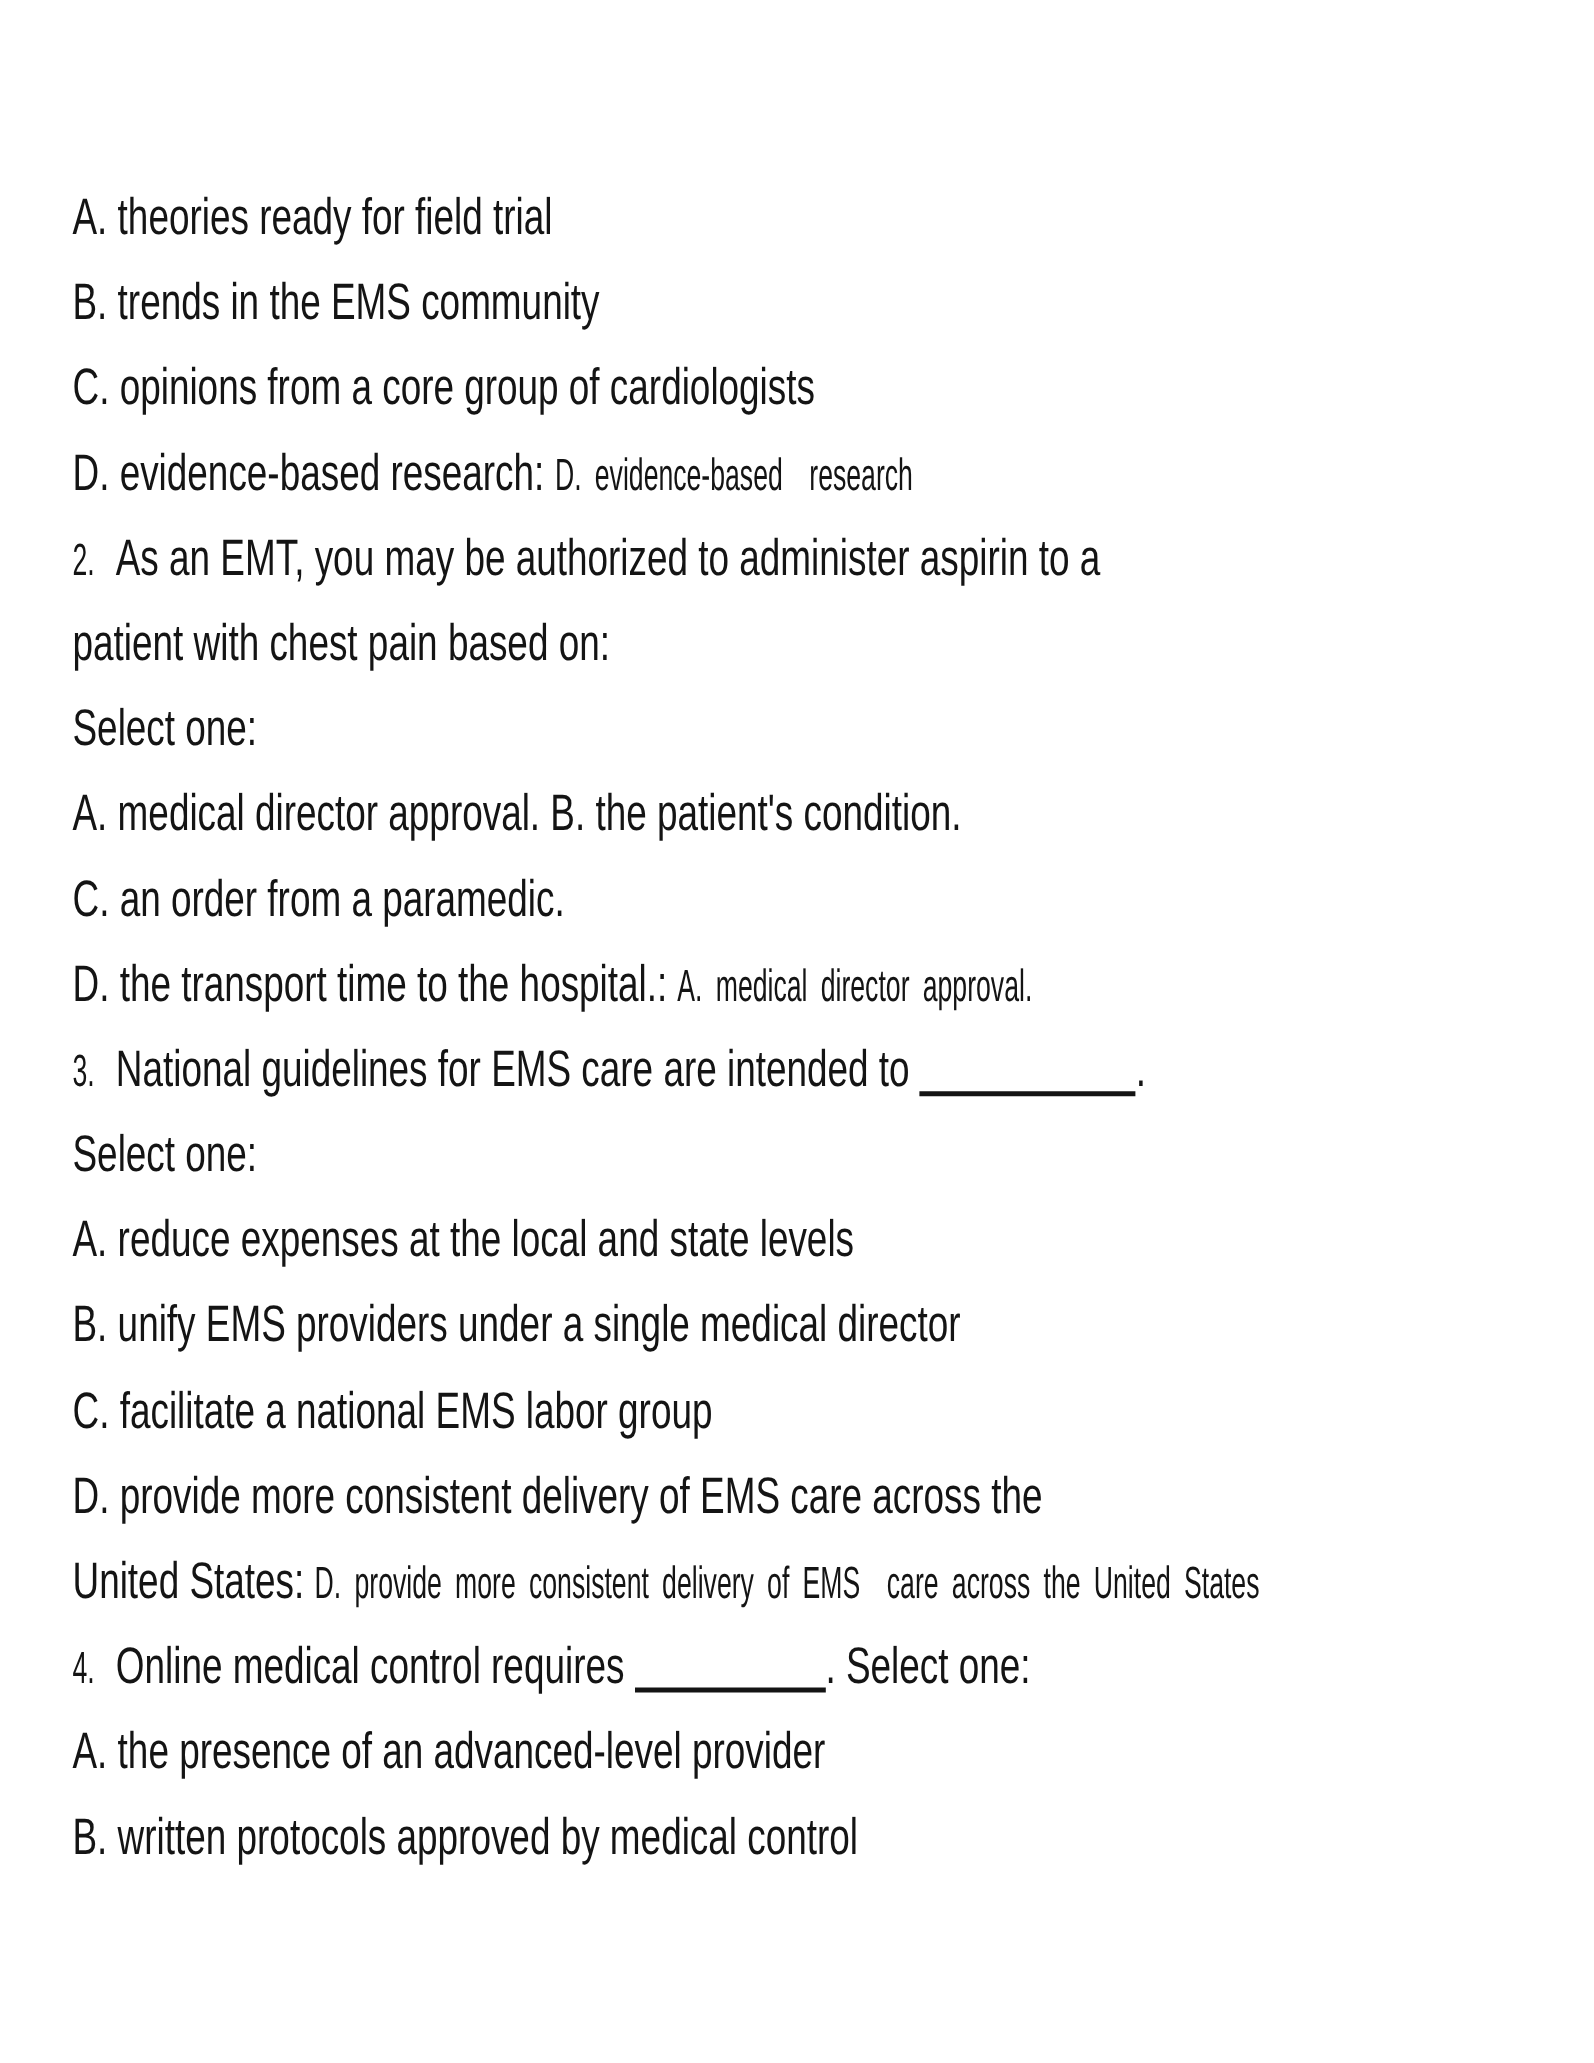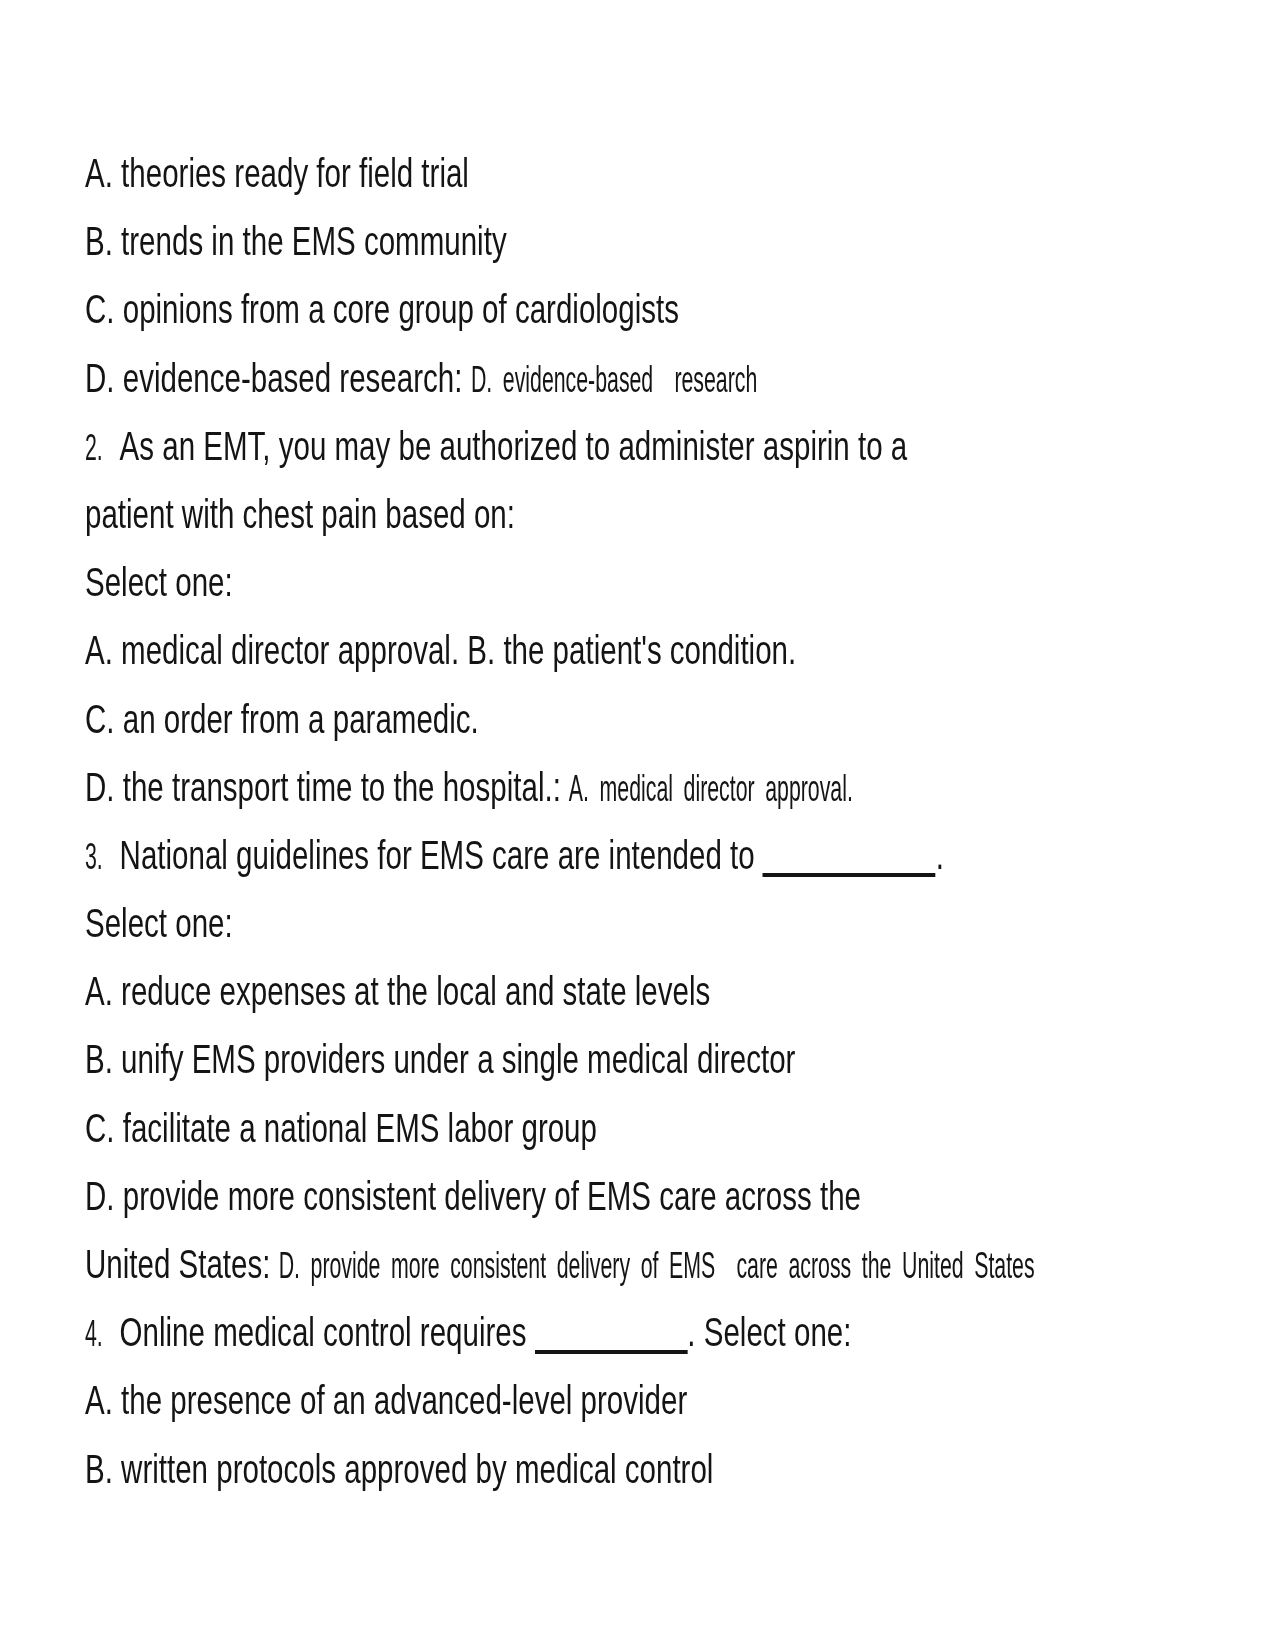--- a/index.html
+++ b/index.html
@@ -10,21 +10,21 @@
   .page {
     position: relative;
     width: 1275px;
     height: 1650px;
     background: #ffffff;
     overflow: hidden;
     font-family: "Liberation Sans", "DejaVu Sans", sans-serif;
     color: #141414;
   }
   .content {
-    padding: 139px 0 0 85px;
+    padding: 139px 0 0 58px;
   }
   .line {
     height: 68.2px;
     line-height: 68.2px;
     font-size: 41px;
     white-space: pre;
     width: 1600px;
     transform: scaleX(0.72);
     transform-origin: 0 0;
   }

